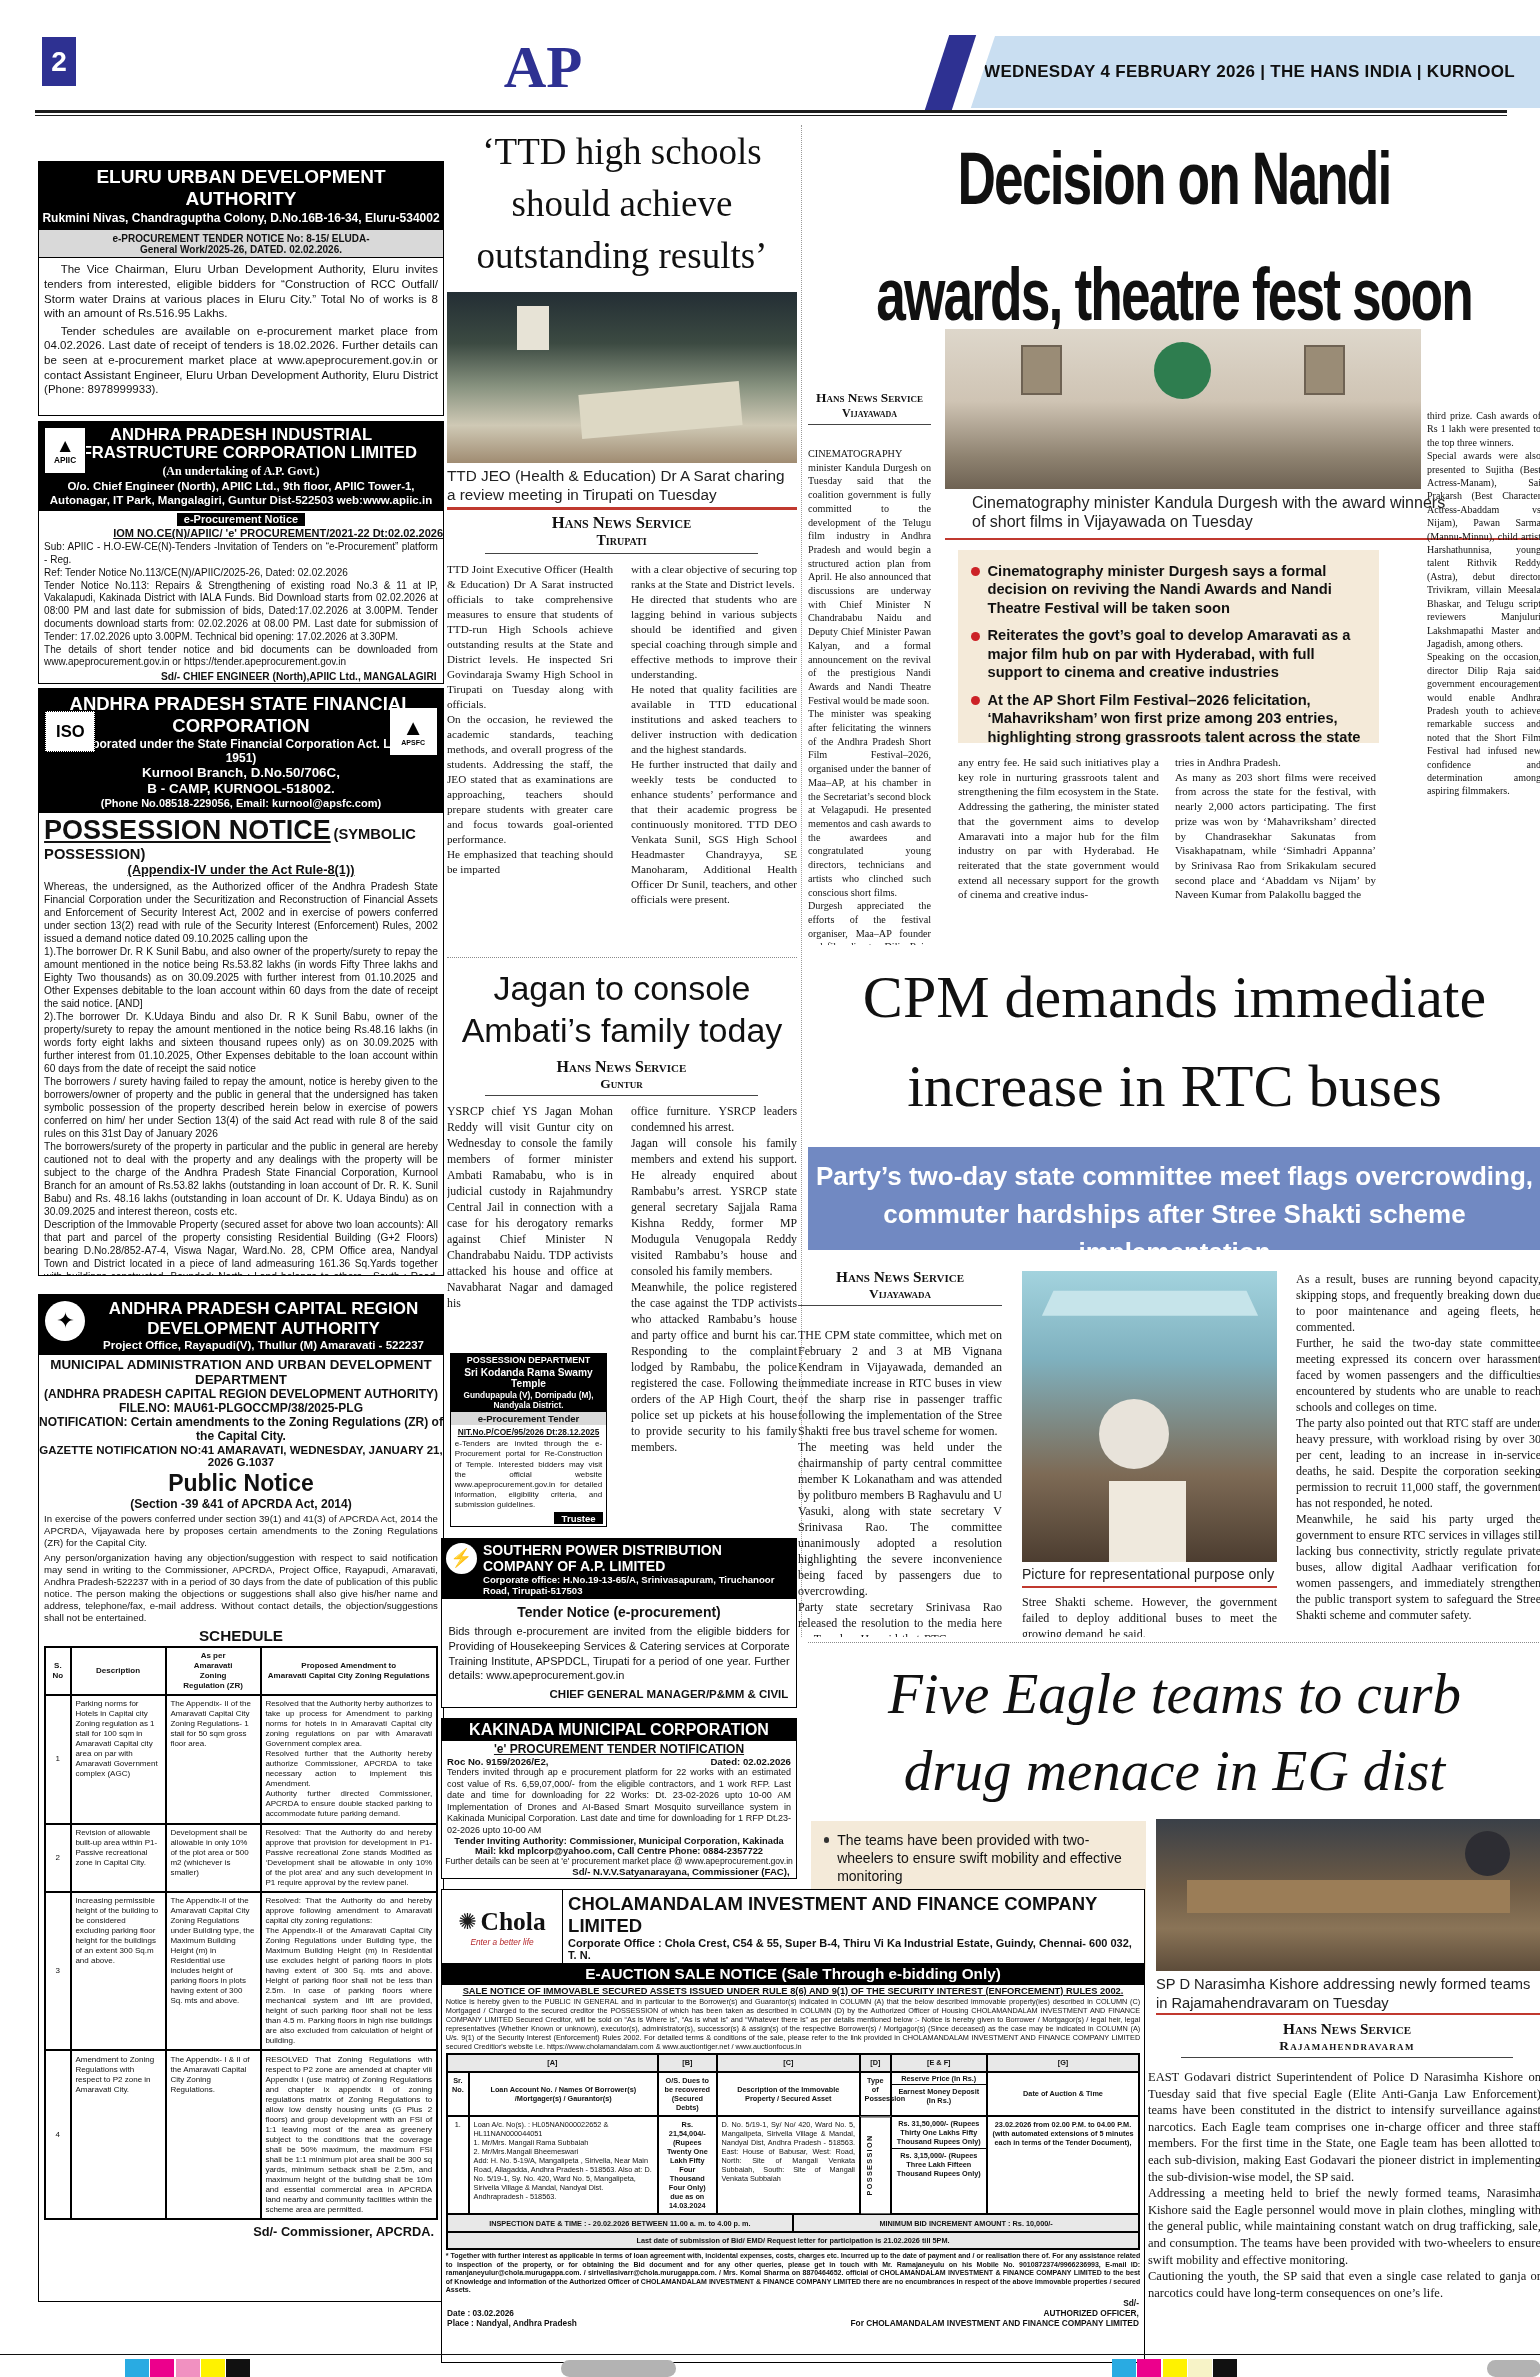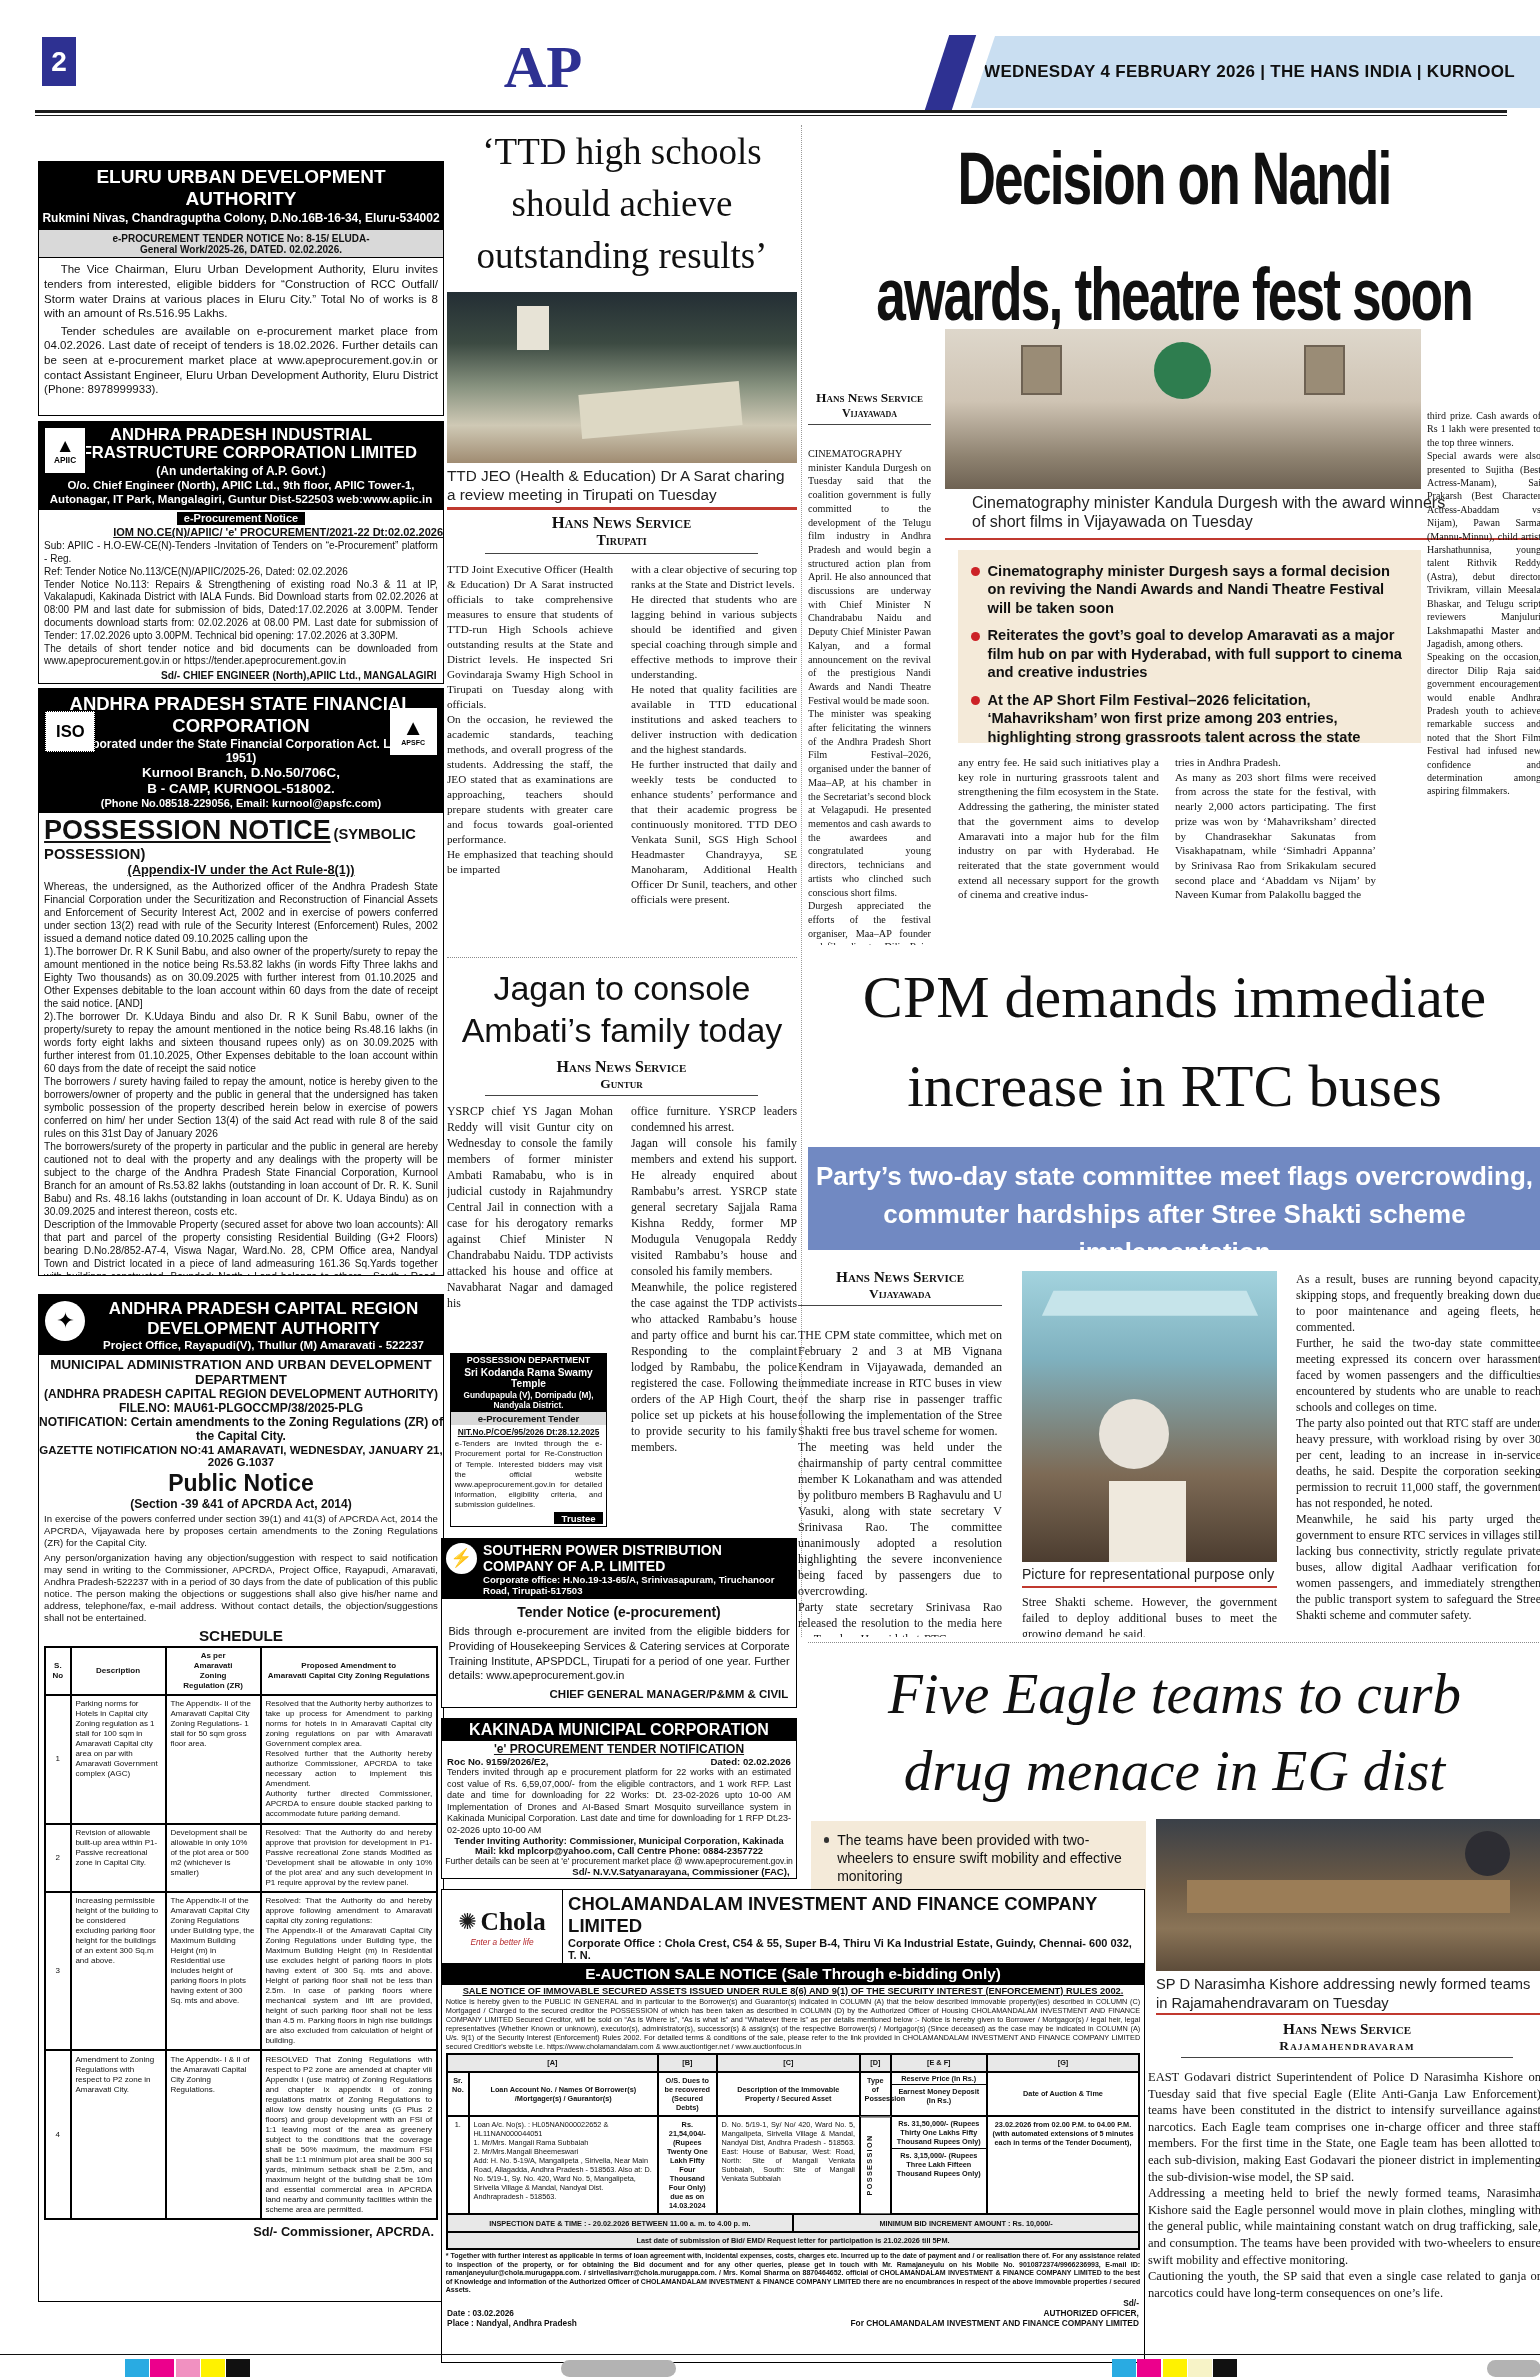--- a/index.html
+++ b/index.html
@@ -62,21 +62,21 @@
 </div>
 
 <div class="ad" style="left:38px; top:421px; width:406px; height:263px;">
   <div class="blackband" style="padding:3.8px; position:relative; min-height:84px;">
     <div style="position:absolute; left:5.1px; top:5.1px; width:42px; height:47px; background:#fff; color:#000; border:1.3px solid #000; display:flex; flex-direction:column; align-items:center; justify-content:center;">
       <span style="font-size:19px; line-height:19px;">▲</span>
       <span style="font-size:8.3px; font-weight:bold;">APIIC</span>
     </div>
     <div class="pre" style="font-size:16.6px; font-weight:bold; line-height:18.5px;">ANDHRA PRADESH INDUSTRIAL
 INFRASTRUCTURE CORPORATION LIMITED</div>
-    <div style="font-size:12px; font-weight:bold; margin-top:1.3px;">(An undertaking of A.P. Govt.)</div>
+    <div style="font-size:12px; font-weight:bold; margin-top:1.3px;font-family:Liberation Serif, serif;">(An undertaking of A.P. Govt.)</div>
     <div class="pre" style="font-size:11.5px; font-weight:bold; line-height:13.4px; margin-top:1.3px;">O/o. Chief Engineer (North), APIIC Ltd., 9th floor, APIIC Tower-1,
 Autonagar, IT Park, Mangalagiri, Guntur Dist-522503 web:www.apiic.in</div>
   </div>
   <div class="ctr"><span class="blackband" style="display:inline-block; font-size:11px; font-weight:bold; padding:0.6px 6.4px; margin-top:1.9px;">e-Procurement Notice</span></div>
   <div class="ctr" style="font-size:11px; font-weight:bold; text-decoration:underline; margin-top:1.3px;text-align:right;">IOM NO.CE(N)/APIIC/ 'e' PROCUREMENT/2021-22 Dt:02.02.2026</div>
   <div class="pre just" style="font-size:10px; line-height:12.8px; padding:1.9px 5.1px 0;">Sub: APIIC - H.O-EW-CE(N)-Tenders -Invitation of Tenders on “e-Procurement” platform - Reg.
 Ref: Tender Notice No.113/CE(N)/APIIC/2025-26, Dated: 02.02.2026
 Tender Notice No.113: Repairs &amp; Strengthening of existing road No.3 &amp; 11 at IP, Vakalapudi, Kakinada District with IALA Funds. Bid Download starts from 02.02.2026 at 08:00 PM and last date for submission of bids, Dated:17.02.2026 at 3.00PM. Tender documents download starts from: 02.02.2026 at 08.00 PM. Last date for submission of Tender: 17.02.2026 upto 3.00PM. Technical bid opening: 17.02.2026 at 3.30PM.
 The details of short tender notice and bid documents can be downloaded from www.apeprocurement.gov.in or https://tender.apeprocurement.gov.in</div>
   <div class="rt" style="font-size:10.2px; font-weight:bold; padding:1.3px 6.4px;">Sd/- CHIEF ENGINEER (North),APIIC Ltd., MANGALAGIRI</div>
@@ -252,21 +252,21 @@
 Durgesh appreciated the efforts of the festival organiser, Maa–AP founder and film director Dilip Raja, for successfully conducting the short festival on January 11 at Tenali without charging</div>
 
 <div class="photo" style="left:945px; top:329px; width:476px; height:160px; background:linear-gradient(180deg,#ded7cb 0%,#cfc4b4 45%,#8e8270 80%,#6e6253 100%);">
   <div style="position:absolute; left:44%; top:8%; width:57px; height:57px; border-radius:50%; background:#2e7d4f;"></div>
   <div style="position:absolute; left:16%; top:10%; width:41px; height:50px; background:#9a8c76; border:2.6px solid #6e6253;"></div>
   <div style="position:absolute; right:16%; top:10%; width:41px; height:50px; background:#9a8c76; border:2.6px solid #6e6253;"></div>
 </div>
 <div class="caption" style="position:absolute; left:945px; top:493px; width:476px; font-size:16px; line-height:19px;margin-left:27px;">Cinematography minister Kandula Durgesh with the award winners of short films in Vijayawada on Tuesday</div>
 <div class="redrule" style="left:945px; top:538px; width:594px; height:1.9px;"></div>
 
-<div class="abs sans" style="left:958px; top:550px; width:463px; height:193px; background:#f4ead9; padding:11.5px 12.8px; display:flex; flex-direction:column; gap:9px;">
+<div class="abs sans" style="left:958px; top:550px; width:421px; height:193px; background:#f4ead9; padding:11.5px 12.8px; display:flex; flex-direction:column; gap:9px;">
   <div class="bulitem">
     <span class="dot"></span>
     <span style="font-size:14.7px; line-height:18.5px; font-weight:bold;">Cinematography minister Durgesh says a formal decision on reviving the Nandi Awards and Nandi Theatre Festival will be taken soon</span>
   </div>
   <div class="bulitem">
     <span class="dot"></span>
     <span style="font-size:14.7px; line-height:18.5px; font-weight:bold;">Reiterates the govt’s goal to develop Amaravati as a major film hub on par with Hyderabad, with full support to cinema and creative industries</span>
   </div>
   <div class="bulitem">
     <span class="dot"></span>

